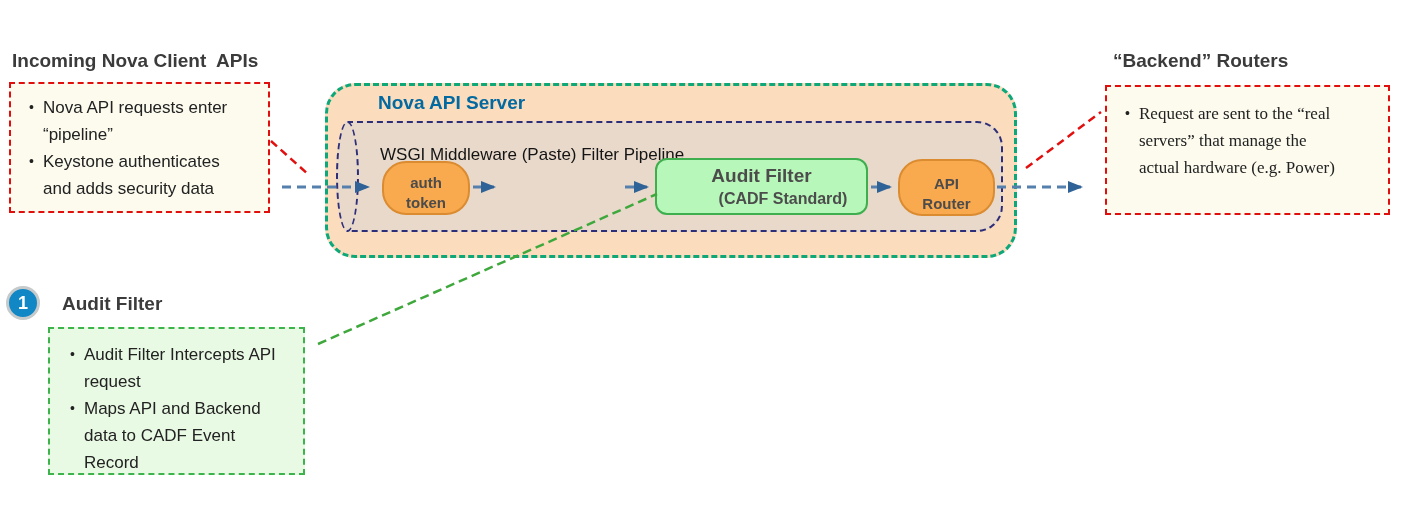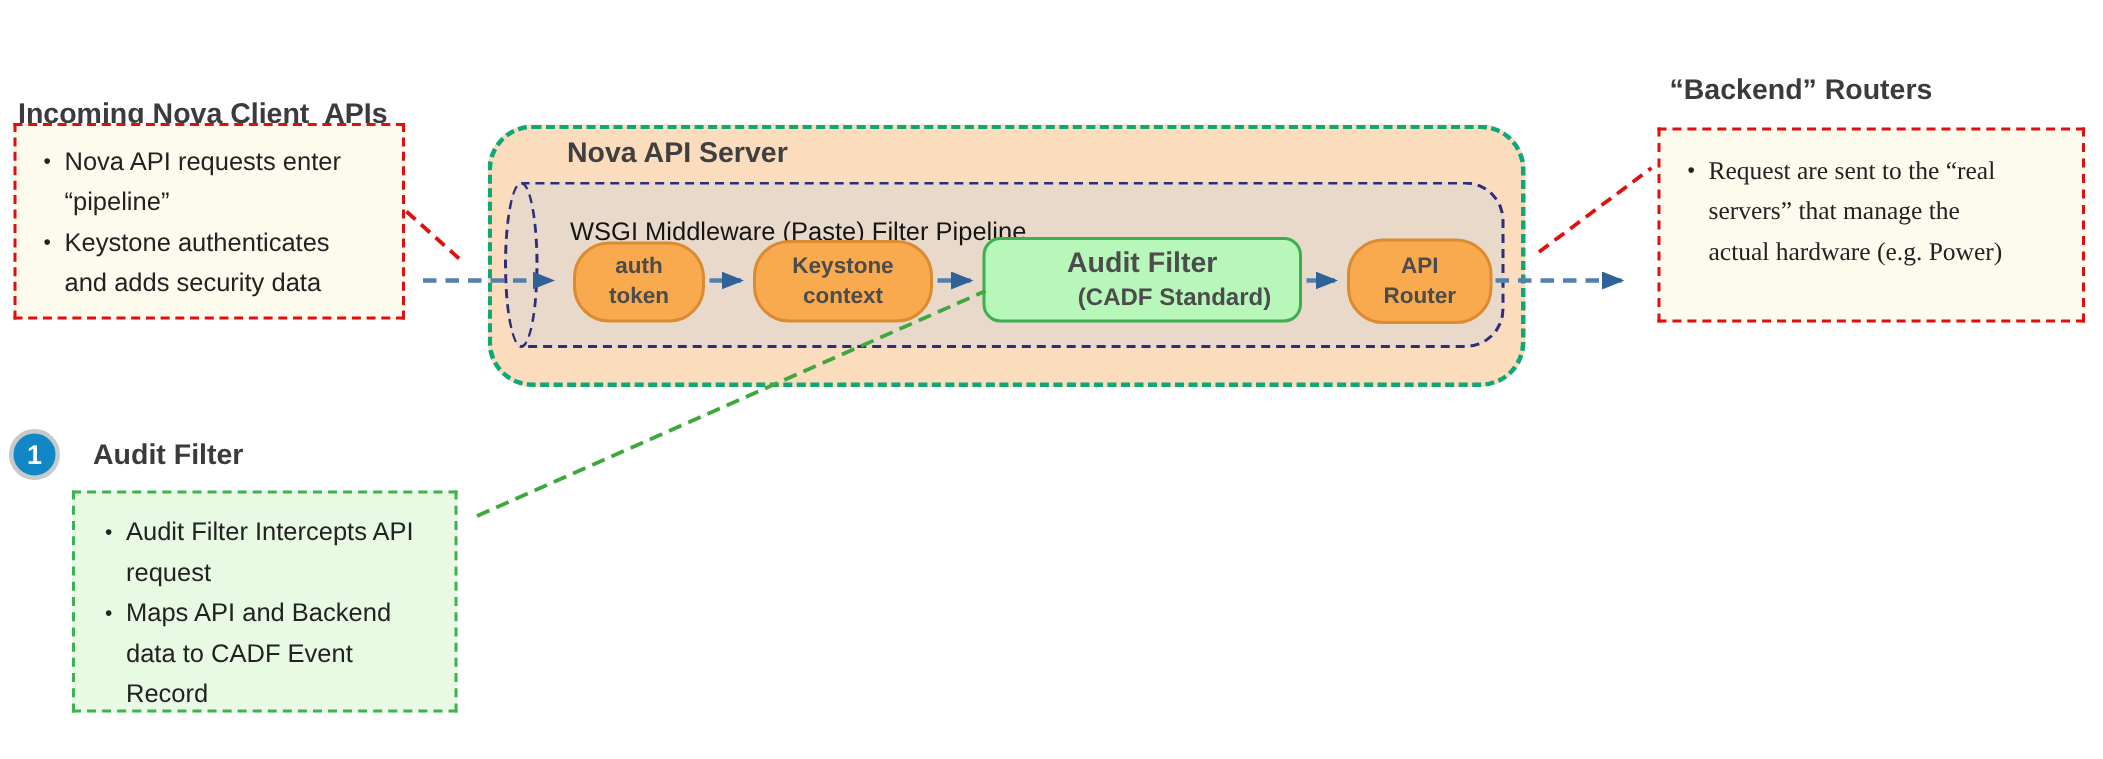--- a/index.html
+++ b/index.html
@@ -20,52 +20,52 @@
   .bullets{display:flex;flex-direction:column;}
   .bullet-row{display:flex;align-items:flex-start;font-size:17px;line-height:27px;color:#222222;}
   .bullet-row .dot{width:14px;flex:0 0 14px;margin-left:6px;font-size:14px;line-height:27px;color:#222;}
   .bullet-row .txt{display:block;}
 
   
   .server-box{
     left:325px;top:83px;width:692px;height:175px;
     background:#fbdcbc;border:3px dashed #0ea878;border-radius:30px;
   }
-  .server-title{left:378px;top:92px;font-weight:bold;font-size:19px;color:#404040;}
+  .server-title{left:378px;top:92px;font-weight:bold;font-size:19px;color:#0369a1;}
 
   
   .pipeline-box{
     left:347px;top:121px;width:656px;height:111px;
     background:#e8d9cb;
     border-top:2.5px dashed #2e2e78;border-right:2.5px dashed #2e2e78;border-bottom:2.5px dashed #2e2e78;
     border-top-right-radius:26px;border-bottom-right-radius:26px;
   }
   .pipeline-ellipse{
     left:336px;top:121px;width:23px;height:111px;
     background:#e8d9cb;border:2.5px dashed #2e2e78;border-radius:50%;
   }
   .pipeline-title{left:380px;top:145px;font-size:17px;color:#141414;}
 
   
   .stage{
     display:flex;flex-direction:column;align-items:center;justify-content:center;
     text-align:center;font-weight:bold;color:#4c4c4c;
   }
-  .stage.orange{background:#f9a94e;border:2px solid #db8b30;border-radius:24px;font-size:15px;line-height:20px;}
+  .stage.orange{background:#f9a94e;border:2px solid #db8b30;border-radius:24px;font-size:15px;line-height:20px;justify-content:flex-end;}
   .stage.green{background:#b7f7b9;border:2px solid #3fae4e;border-radius:12px;}
   .stage.green .l1{font-size:19px;line-height:24px;}
   .stage.green .l2{font-size:16px;line-height:21px;margin-left:43px;}
 
   #stage-auth{left:382px;top:161px;width:88px;height:54px;}
   #stage-keystone{left:502px;top:160px;width:120px;height:55px;}
   #stage-audit{left:655px;top:158px;width:213px;height:57px;}
   #stage-router{left:898px;top:159px;width:97px;height:57px;}
 
   
-  #left-title{left:12px;top:50px;margin-top:16px;}
+  #left-title{left:12px;top:50px;}
   #left-note{left:9px;top:82px;width:261px;height:131px;}
   #left-note .txt{width:188px;}
   #right-title{left:1113px;top:50px;}
   #right-note{left:1105px;top:85px;width:285px;height:130px;padding-top:13px;}
   #right-note .txt{width:205px;font-family:Liberation Serif, serif;}
 
   
   #callout-badge{
     left:6px;top:286px;width:34px;height:34px;border-radius:50%;
     background:#1187c5;border:3px solid #c6cacb;color:#ffffff;
@@ -102,24 +102,20 @@
   <div class="abs server-box"></div>
   <div class="abs server-title">Nova API Server</div>
 
   <div class="abs pipeline-box"></div>
   <div class="abs pipeline-ellipse"></div>
   <div class="abs pipeline-title">WSGI Middleware (Paste) Filter Pipeline</div>
 
   <div class="abs stage orange" id="stage-auth">
     <span class="l1">auth</span>
     <span class="l2">token</span>
-  </div>
-  <div class="abs stage orange" id="stage-keystone">
-    <span class="l1">Keystone</span>
-    <span class="l2">context</span>
   </div>
   <div class="abs stage green" id="stage-audit">
     <span class="l1">Audit Filter</span>
     <span class="l2">(CADF Standard)</span>
   </div>
   <div class="abs stage orange" id="stage-router">
     <span class="l1">API</span>
     <span class="l2">Router</span>
   </div>
 

